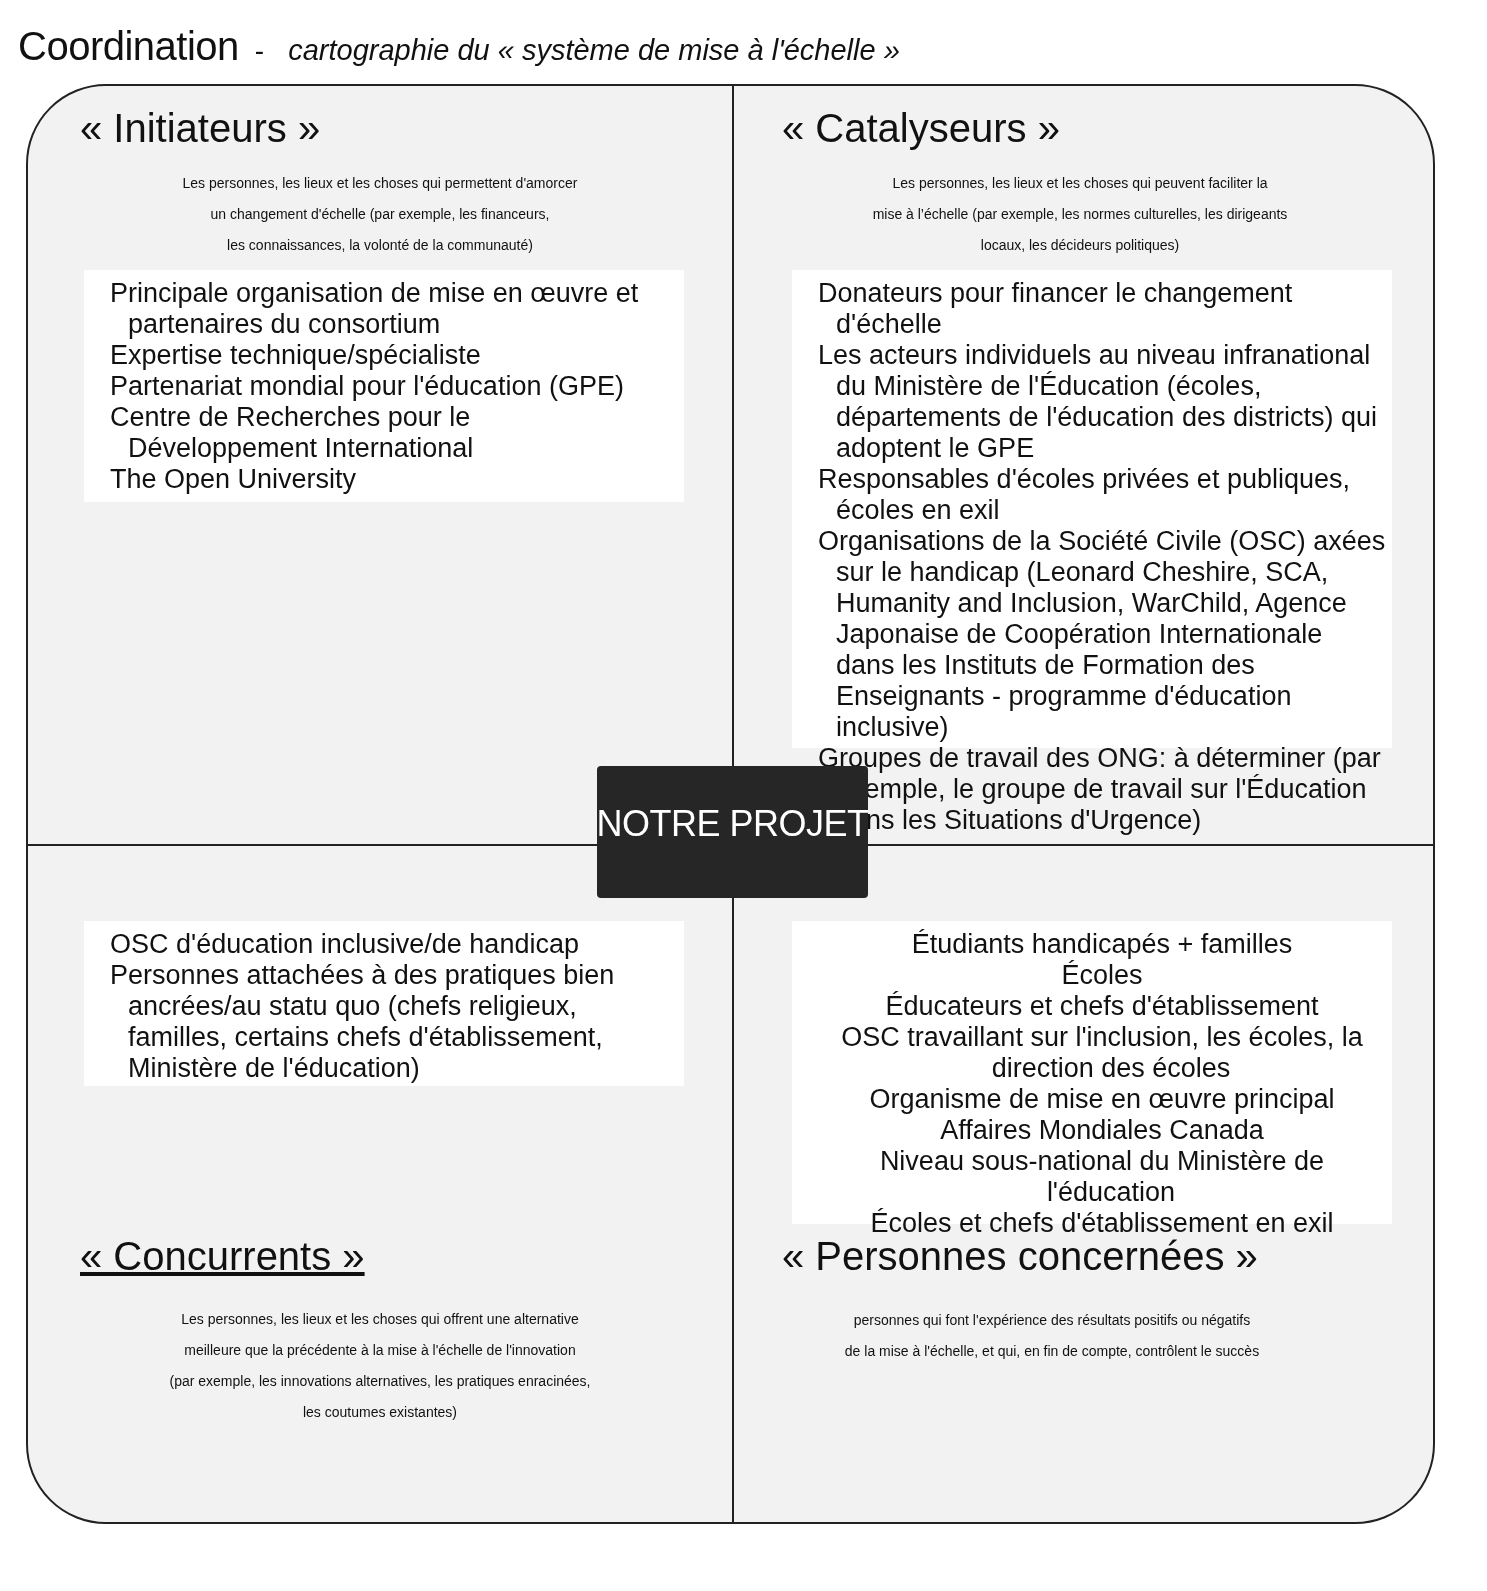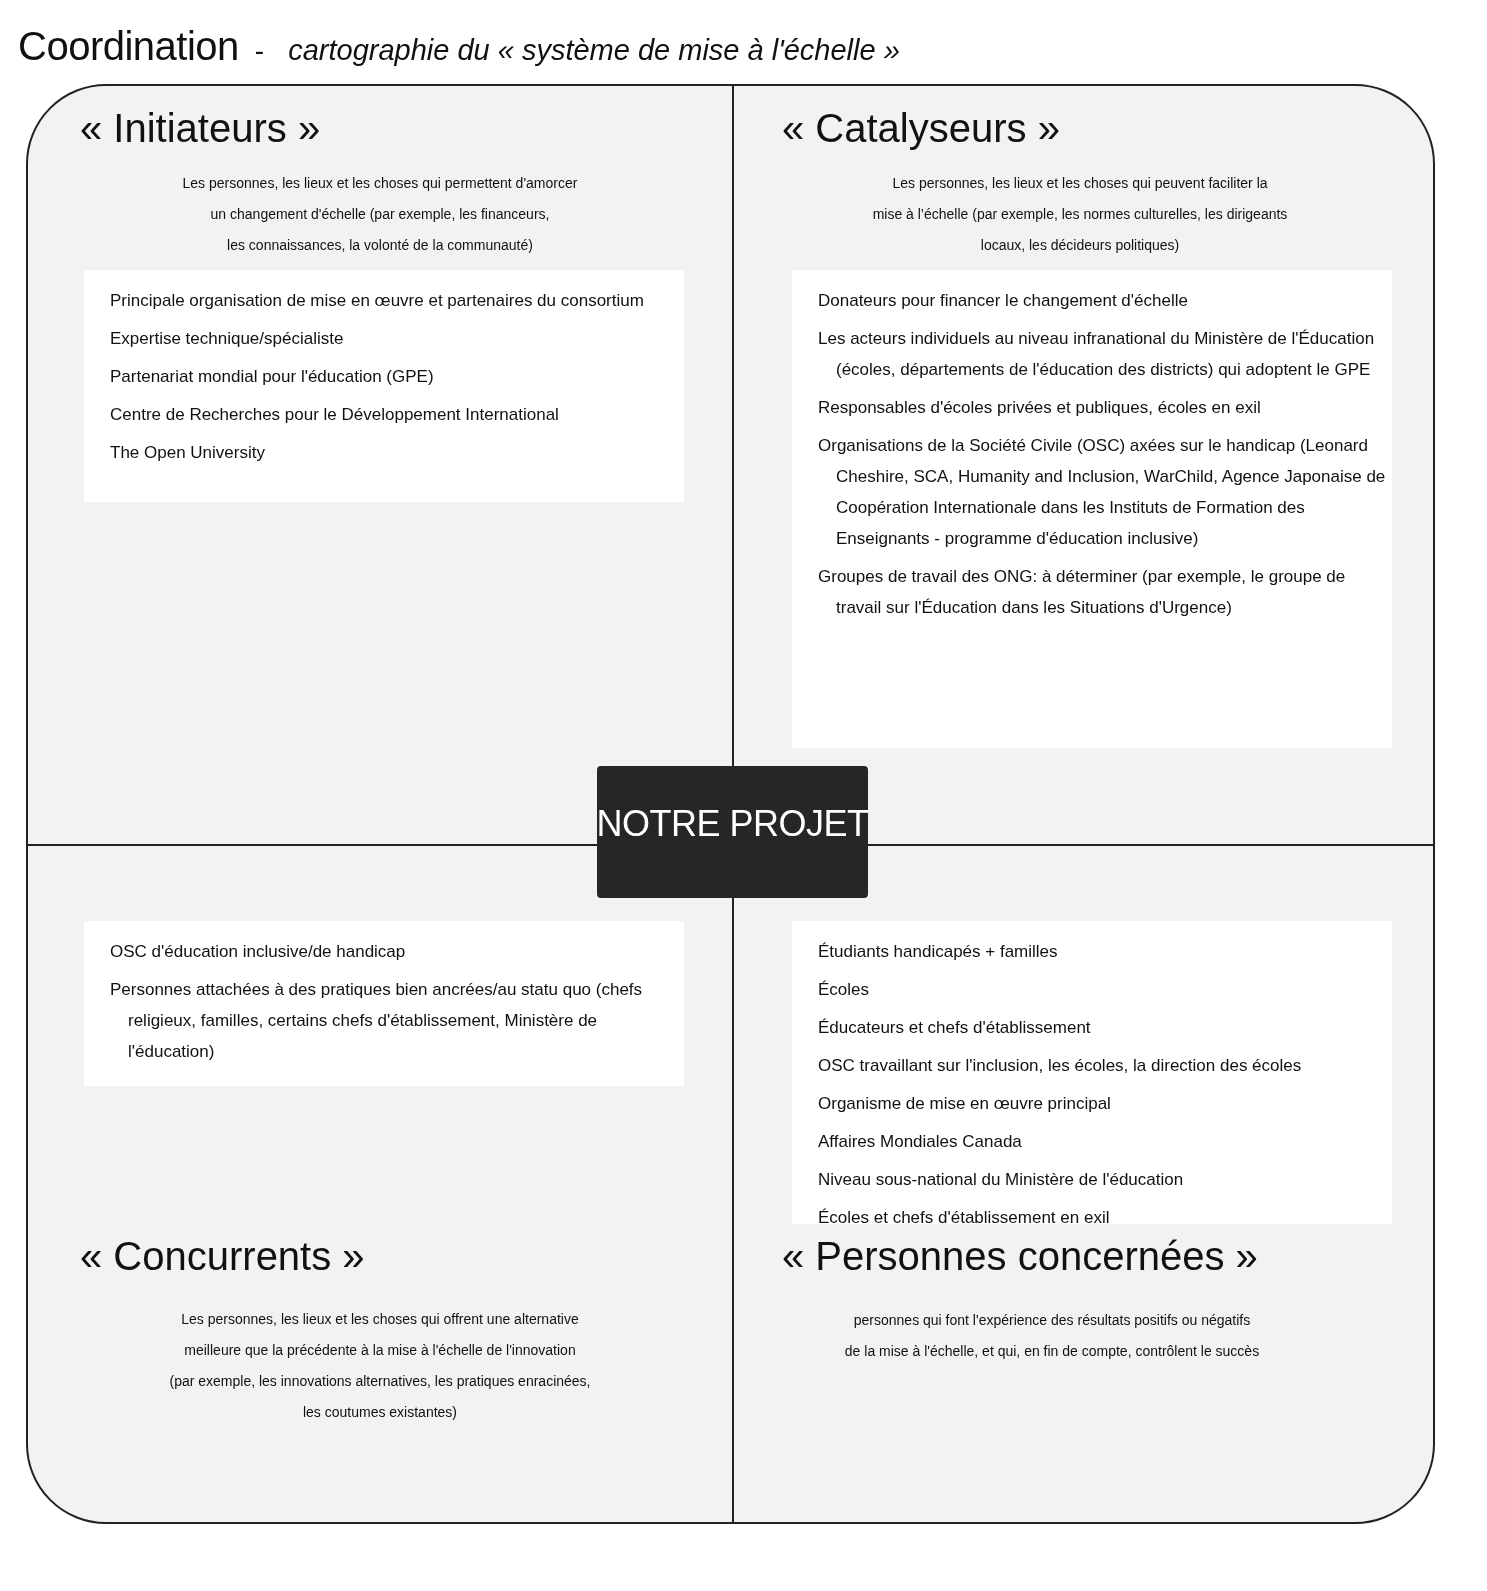--- a/index.html
+++ b/index.html
@@ -8,21 +8,21 @@
   .title .main { font-weight:normal; font-size:40px; letter-spacing:-0.5px; }
   .title .sep { font-size:28px; margin:0 24px 0 16px; }
   .title .sub { font-style:italic; font-size:29px; }
   .frame { position:absolute; left:26px; top:84px; width:1405px; height:1436px; border:2px solid #222; border-radius:80px; background:#f2f2f2; }
   .vline { position:absolute; left:732px; top:86px; width:2px; height:1436px; background:#222; }
   .hline { position:absolute; left:28px; top:844px; width:1405px; height:2px; background:#222; }
   .qtitle { position:absolute; text-align:left; font-size:40px; white-space:nowrap; }
   .qdesc { position:absolute; text-align:center; font-size:14px; line-height:31px; }
   .box { position:absolute; background:#ffffff; }
   .box ul { list-style:none; margin:0; padding:0; }
-  .box li { font-size:17px; line-height:31px; padding-left:18px; text-indent:-18px;margin-top:7px; }
+  .box li { font-size:27px; line-height:31px; padding-left:18px; text-indent:-18px; }
   .center { position:absolute; left:597px; top:766px; width:271px; height:132px; background:#262626; border-radius:4px; color:#ffffff; font-size:36px; display:flex; align-items:center; justify-content:center; padding-bottom:16px; box-sizing:border-box; white-space:nowrap; letter-spacing:-0.5px; }
 </style>
 </head>
 <body>
 
 <div class="title">
   <span class="main">Coordination</span><span class="sep">-</span><span class="sub">cartographie du « système de mise à l'échelle »</span>
 </div>
 
 <div class="frame"></div>
@@ -62,30 +62,30 @@
 </div>
 
 <div class="center">NOTRE PROJET</div>
 
 <div class="box" style="left:84px; top:921px; width:600px; height:165px;">
   <ul style="padding:8px 30px 0 26px;">
     <li>OSC d'éducation inclusive/de handicap</li>
     <li>Personnes attachées à des pratiques bien ancrées/au statu quo (chefs religieux, familles, certains chefs d'établissement, Ministère de l'éducation)</li>
   </ul>
 </div>
-<div class="qtitle" style="left:80px; top:1234px; width:600px;">« Concurrents »</div>
+<div class="qtitle" style="left:80px; top:1234px; width:600px;text-decoration:underline;">« Concurrents »</div>
 <div class="qdesc" style="left:80px; top:1304px; width:600px;">
   <div>Les personnes, les lieux et les choses qui offrent une alternative</div>
   <div>meilleure que la précédente à la mise à l'échelle de l'innovation</div>
   <div>(par exemple, les innovations alternatives, les pratiques enracinées,</div>
   <div>les coutumes existantes)</div>
 </div>
 
 <div class="box" style="left:792px; top:921px; width:600px; height:303px;">
-  <ul style="padding:8px 6px 0 26px;">
+  <ul style="padding:8px 6px 0 26px;text-align:center;">
     <li>Étudiants handicapés + familles</li>
     <li>Écoles</li>
     <li>Éducateurs et chefs d'établissement</li>
     <li>OSC travaillant sur l'inclusion, les écoles, la direction des écoles</li>
     <li>Organisme de mise en œuvre principal</li>
     <li>Affaires Mondiales Canada</li>
     <li>Niveau sous-national du Ministère de l'éducation</li>
     <li>Écoles et chefs d'établissement en exil</li>
   </ul>
 </div>

